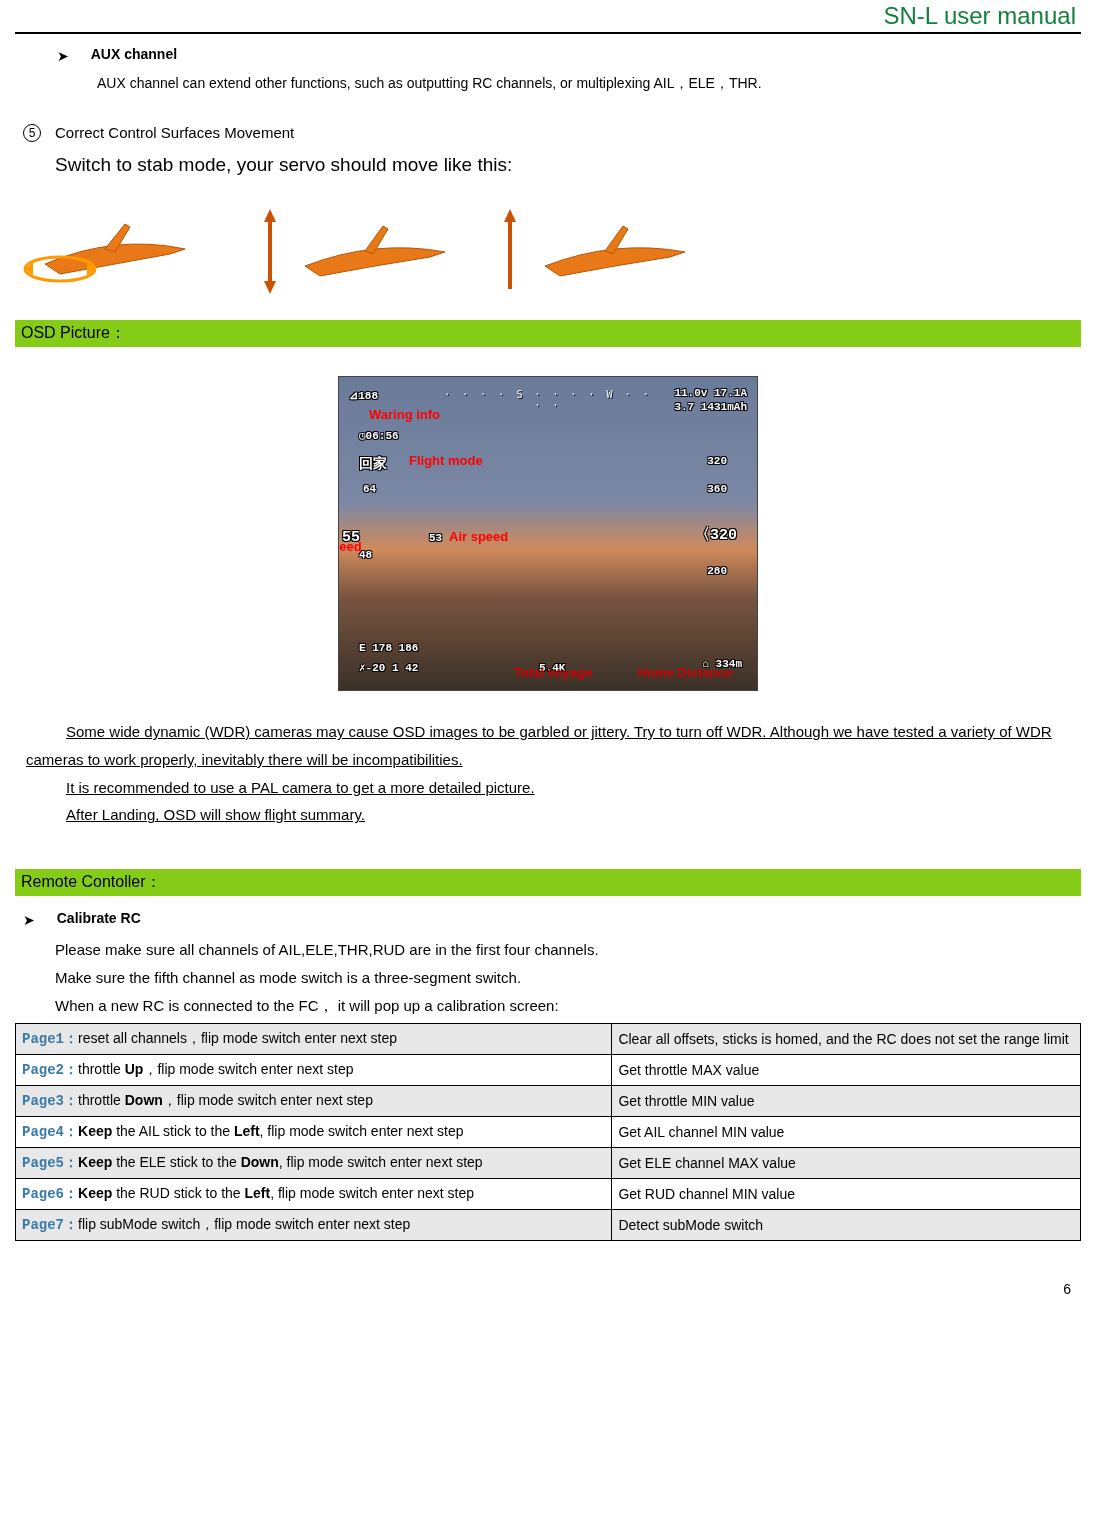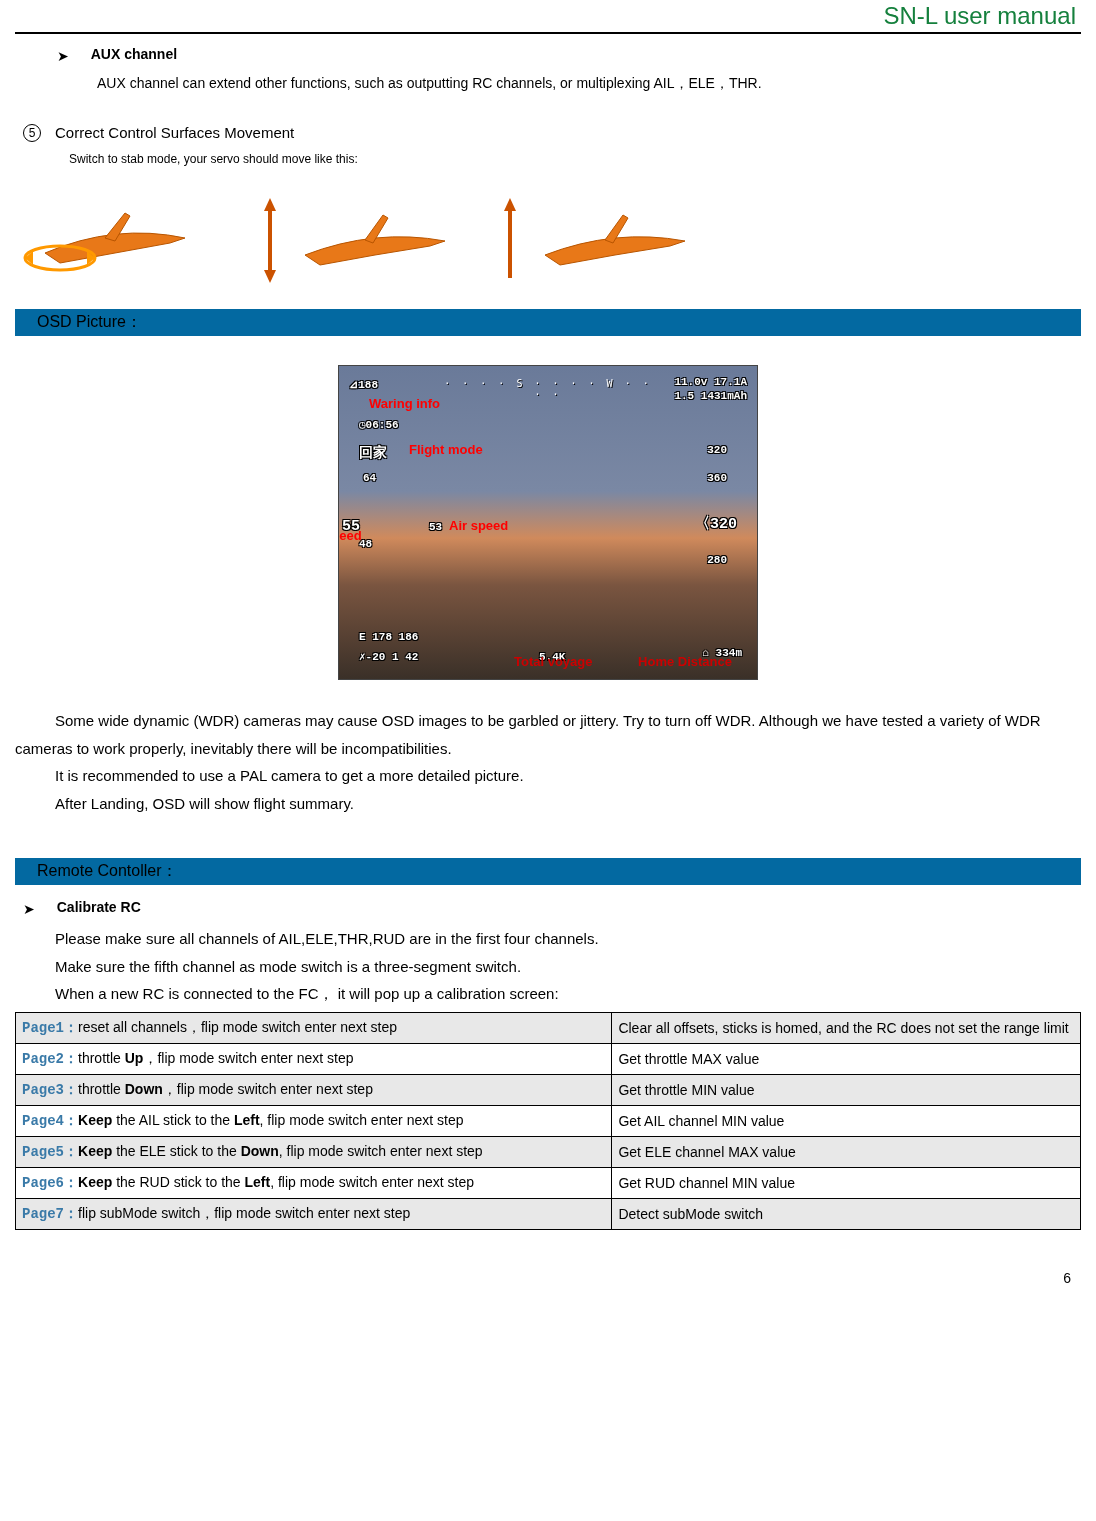--- a/index.html
+++ b/index.html
@@ -66,44 +66,44 @@
       text-align: center;
       font-size: 12px;
       line-height: 17px;
       margin-right: 14px;
       flex-shrink: 0;
     }
     .num-text {
       font-size: 15px;
     }
     .para-sub {
-      margin-left: 54px;
-      font-size: 12px;
+      margin-left: 40px;
+      font-size: 19px;
       line-height: 1.6;
       margin-bottom: 14px;
     }
     .plane-row {
       display: flex;
       align-items: center;
       gap: 40px;
       margin: 10px 0 16px 0;
     }
     .plane-fig {
       position: relative;
       width: 200px;
       height: 110px;
     }
     .plane-fig svg {
       width: 100%;
       height: 100%;
     }
     .section-bar {
-      background: #0369a1;
+      background: #84cc16;
       font-size: 16px;
-      padding: 3px 22px;
+      padding: 3px 6px;
       margin: 4px 0 14px 0;
       font-family: "Trebuchet MS", Arial, sans-serif;
     }
     .osd-wrap {
       text-align: center;
       margin-bottom: 24px;
     }
     .osd-box {
       position: relative;
       display: inline-block;
@@ -135,22 +135,23 @@
       top: 12px;
       left: 50%;
       transform: translateX(-50%);
       color: #fff;
       font-family: monospace;
       font-size: 10px;
       text-shadow: 1px 1px 0 #000;
       letter-spacing: 3px;
     }
     .wdr-block {
-      margin-left: 0;
+      margin-left: 11px;
       margin-bottom: 40px;
+      text-decoration: underline;
     }
     .wdr-block p {
       line-height: 1.85;
       font-size: 15px;
     }
     .wdr-line1 {
       padding-left: 40px;
     }
     .rc-text {
       margin-left: 40px;
@@ -235,21 +236,21 @@
     </div>
   </div>
 
   <div class="section-bar">OSD Picture：</div>
 
   <div class="osd-wrap">
     <div class="osd-box">
       <div class="osd-hud" style="top:12px;left:10px">⊿188</div>
       <div class="osd-compass">· · · · S · · · · W · · · ·</div>
       <div class="osd-hud" style="top:10px;right:10px;text-align:right">11.0v  17.1A</div>
-      <div class="osd-hud" style="top:24px;right:10px;text-align:right">1.5  1431mAh</div>
+      <div class="osd-hud" style="top:24px;right:10px;text-align:right">3.7  1431mAh</div>
       <div class="osd-hud" style="top:52px;left:20px">◷06:56</div>
       <div class="osd-hud" style="top:78px;left:20px;font-size:14px">回家</div>
       <div class="osd-hud" style="top:106px;left:24px">64</div>
       <div class="osd-hud" style="top:152px;left:3px;font-size:15px">55</div>
       <div class="osd-hud" style="top:172px;left:20px">48</div>
       <div class="osd-hud" style="top:155px;left:90px">53</div>
       <div class="osd-hud" style="top:78px;right:30px">320</div>
       <div class="osd-hud" style="top:106px;right:30px">360</div>
       <div class="osd-hud" style="top:148px;right:20px;font-size:15px">〈320</div>
       <div class="osd-hud" style="top:188px;right:30px">280</div>

